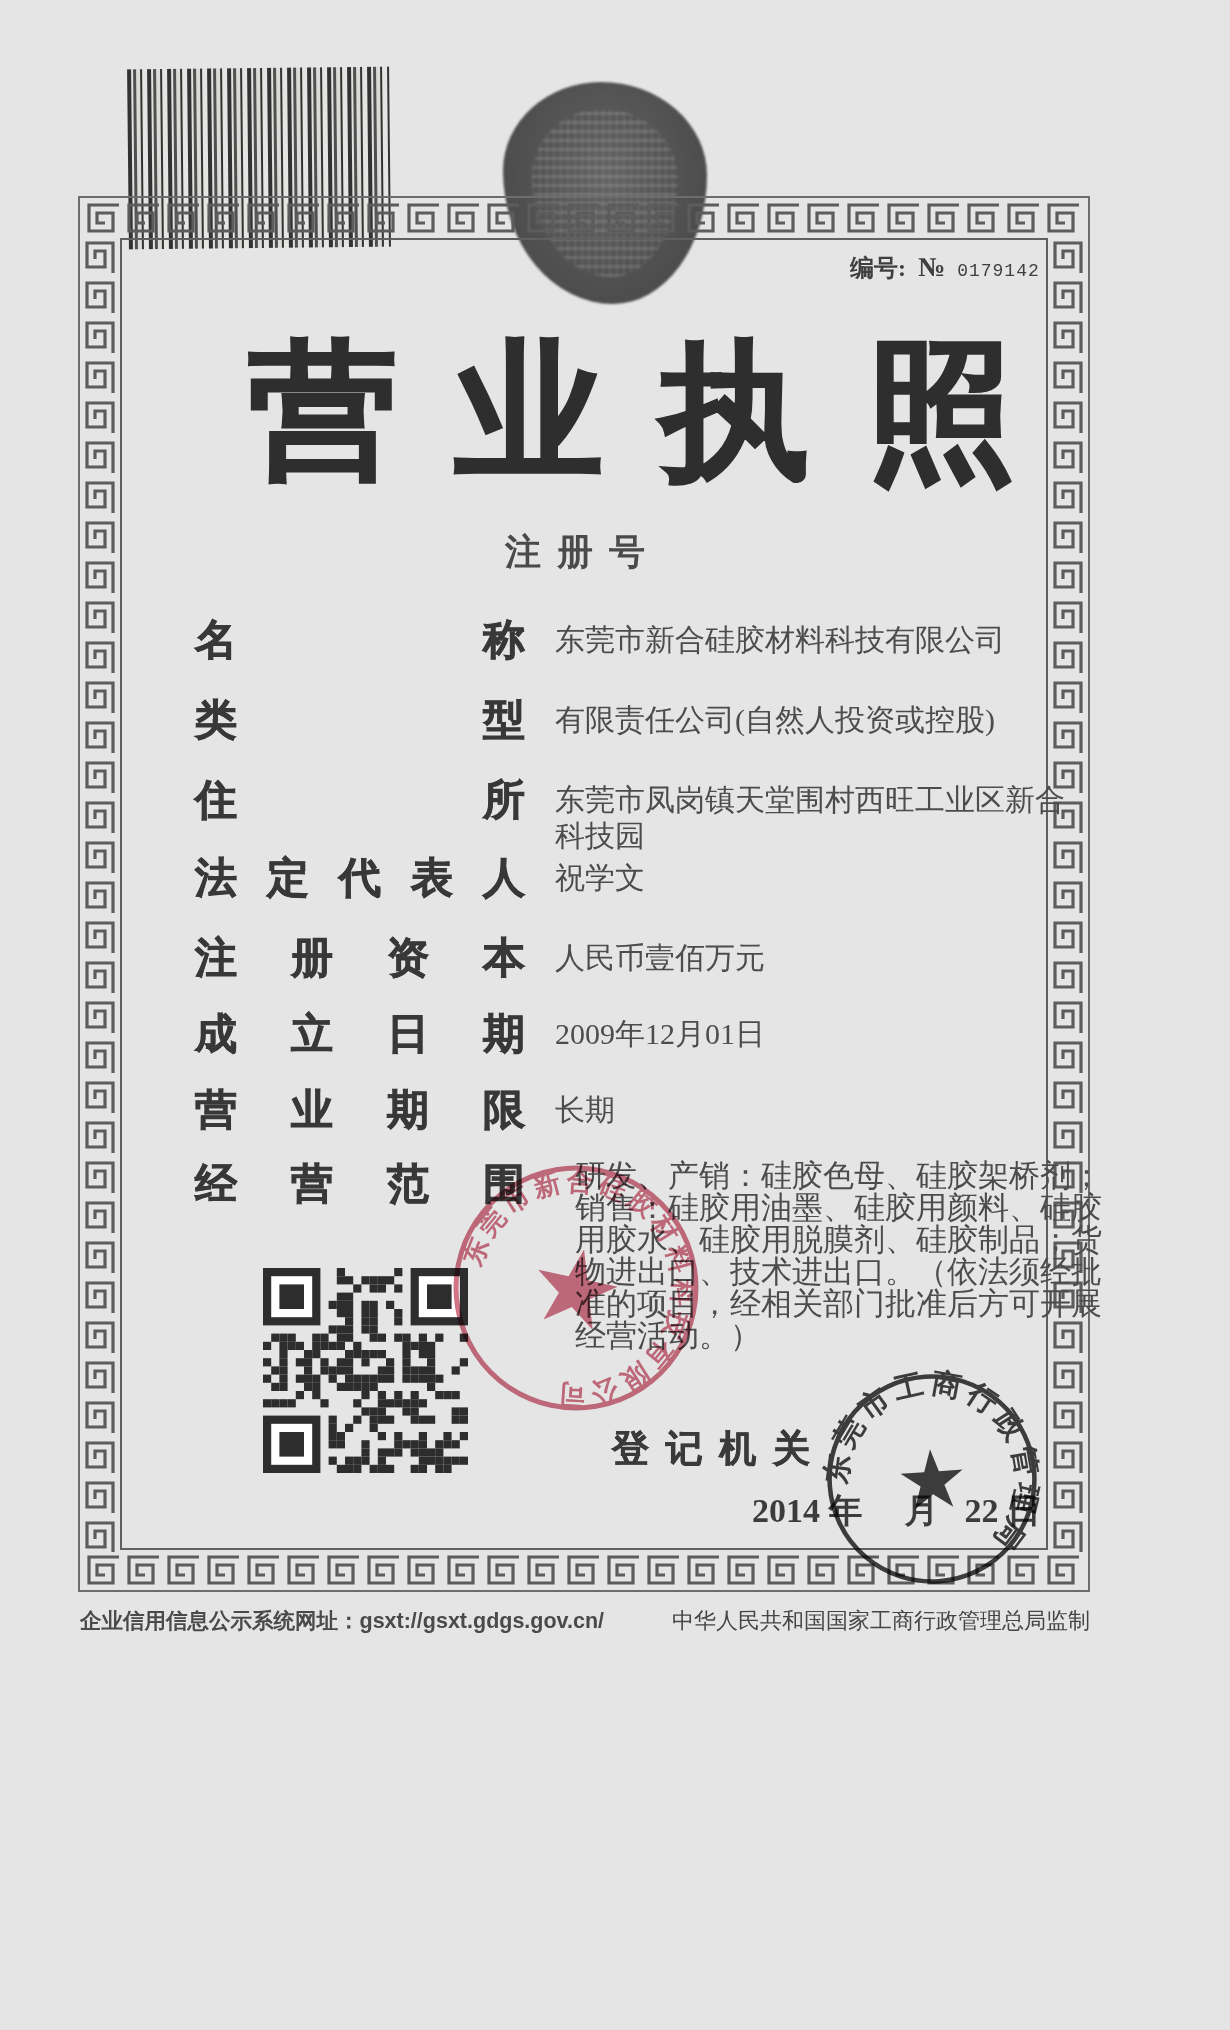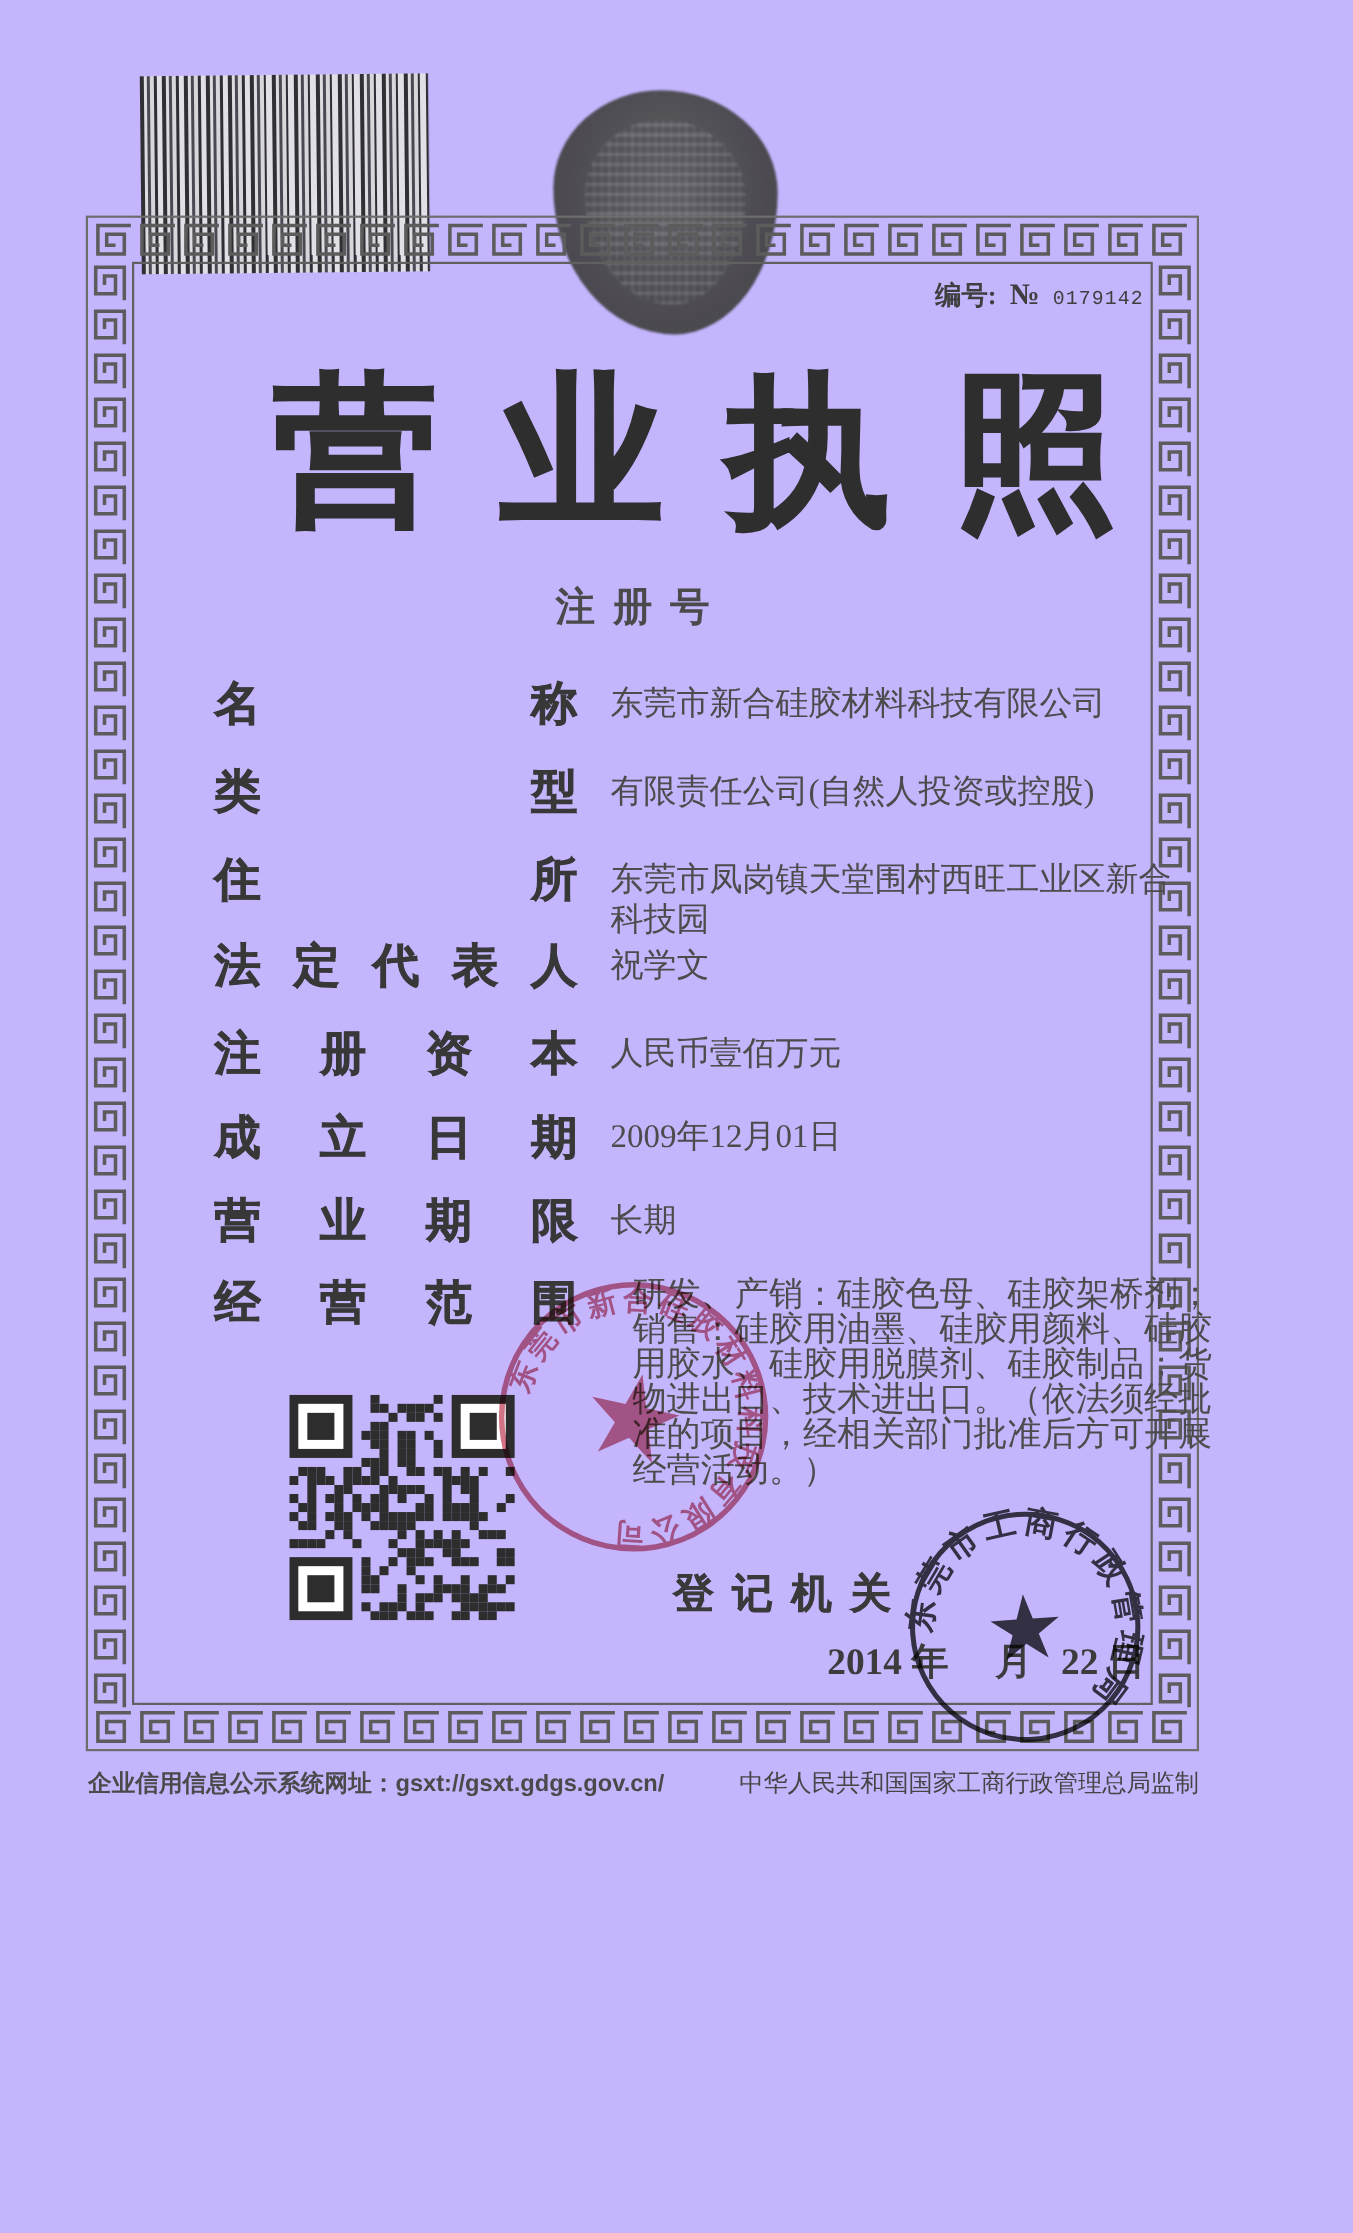--- a/index.html
+++ b/index.html
@@ -1,16 +1,16 @@
 <!DOCTYPE html>
 <html><head>
 <meta charset="utf-8">
 <style>
   html,body{margin:0;padding:0;background:#ffffff;}
-  #page{position:relative;width:1230px;height:2030px;background:#c4b5fd;overflow:hidden;
+  #page{position:relative;width:1230px;height:2030px;background:#e5e5e5;overflow:hidden;
         font-family:"Liberation Sans",sans-serif;color:#3a3a3a;}
 
   
   #barcode{position:absolute;left:128px;top:68px;width:262px;height:180px;
     background:
       repeating-linear-gradient(90deg,
         rgba(25,25,25,.92) 0 4px, rgba(235,235,232,.9) 4px 6px,
         rgba(45,45,45,.85) 6px 9px, rgba(228,228,225,.9) 9px 13px,
         rgba(20,20,20,.9) 13px 15px, rgba(240,240,238,.9) 15px 20px);
     filter:blur(.6px) contrast(.9);transform:rotate(-.6deg);}

